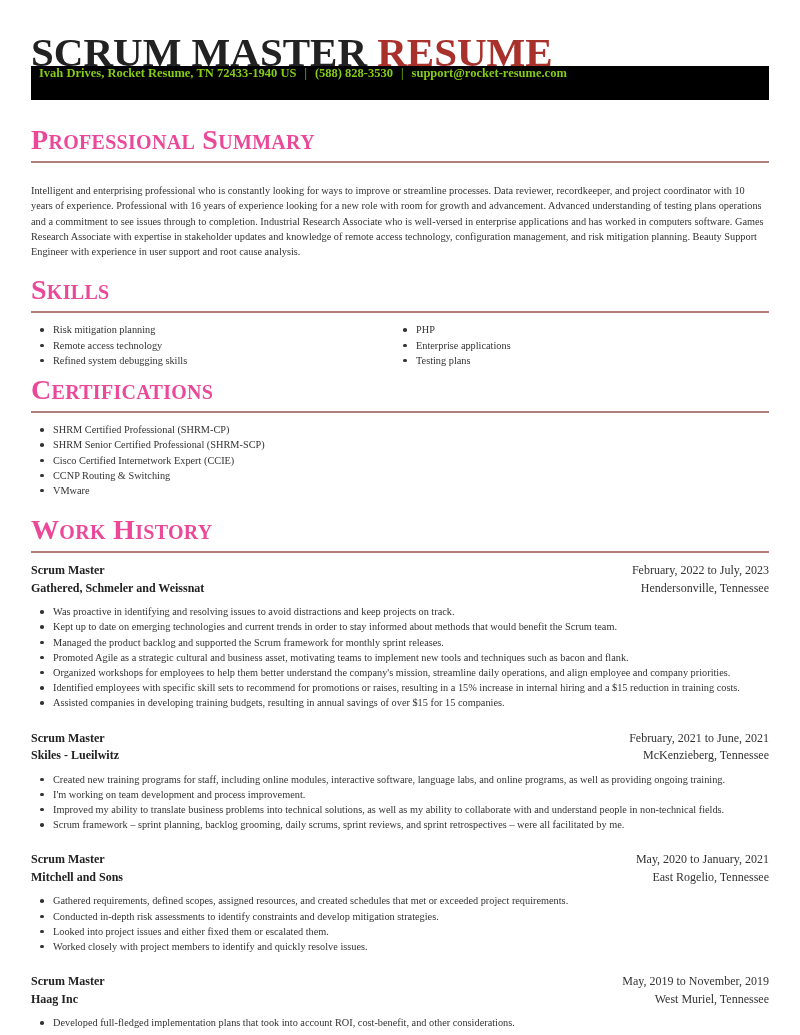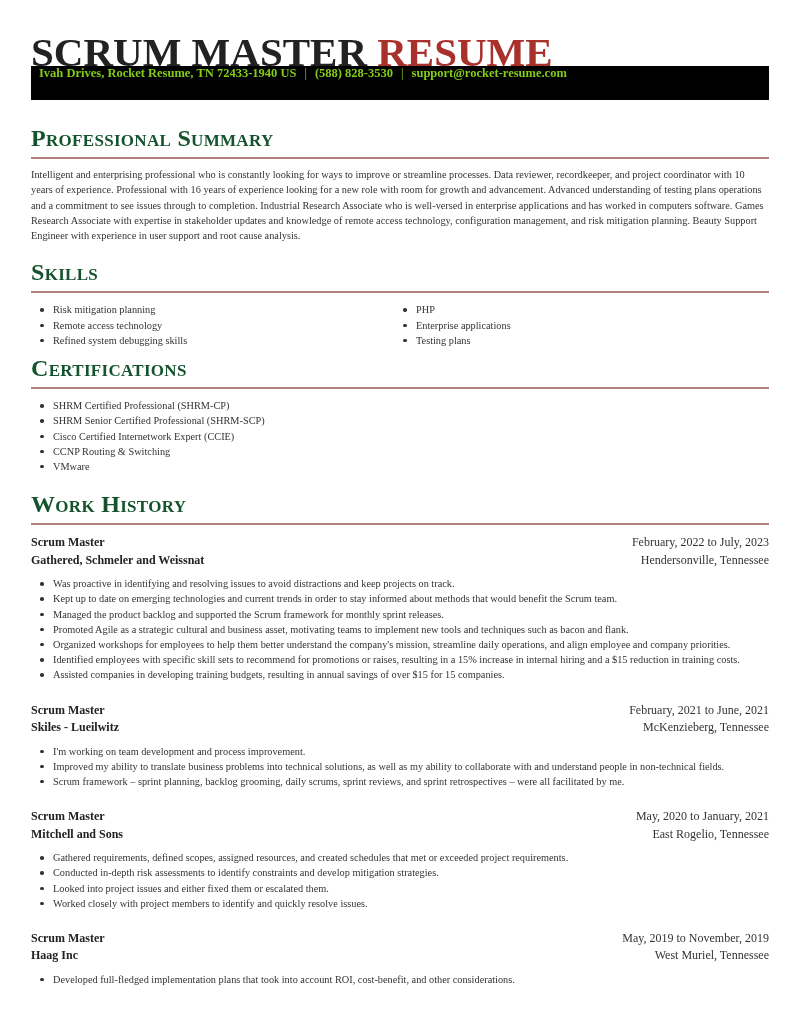--- a/index.html
+++ b/index.html
@@ -33,37 +33,37 @@
       padding-left: 8px;
       font-weight: bold;
       font-size: 12.5px;
       white-space: nowrap;
     }
     .contact-bar .sep { margin: 0 8px; font-weight: normal; }
 
     .section-title {
       font-family: "Liberation Serif", serif;
       font-weight: bold;
-      font-size: 24px;
+      font-size: 28px;
       font-variant: small-caps;
-      color: #14532d;
+      color: #ec4899;
       letter-spacing: 0.3px;
       line-height: 1;
     }
     .rule {
       height: 2px;
       background: #b07f7c;
       margin-top: 7px;
     }
 
     .summary-text {
       font-size: 10.3px;
       line-height: 15.3px;
       color: #333333;
-      margin-top: 8px;
+      margin-top: 20px;
     }
 
     ul.bullets { list-style: none; }
     ul.bullets li {
       position: relative;
       padding-left: 22px;
       font-size: 10.3px;
       line-height: 15.2px;
       color: #333333;
       white-space: nowrap;
@@ -174,20 +174,21 @@
     <div class="job" style="margin-top:19px;">
       <div class="job-row">
         <span class="job-title">Scrum Master</span>
         <span class="job-dates">February, 2021 to June, 2021</span>
       </div>
       <div class="job-row">
         <span class="job-company">Skiles - Lueilwitz</span>
         <span class="job-location">McKenzieberg, Tennessee</span>
       </div>
       <ul class="bullets job-bullets">
+        <li>Created new training programs for staff, including online modules, interactive software, language labs, and online programs, as well as providing ongoing training.</li>
         <li>I'm working on team development and process improvement.</li>
         <li>Improved my ability to translate business problems into technical solutions, as well as my ability to collaborate with and understand people in non-technical fields.</li>
         <li>Scrum framework – sprint planning, backlog grooming, daily scrums, sprint reviews, and sprint retrospectives – were all facilitated by me.</li>
       </ul>
     </div>
 
     <div class="job" style="margin-top:19px;">
       <div class="job-row">
         <span class="job-title">Scrum Master</span>
         <span class="job-dates">May, 2020 to January, 2021</span>

